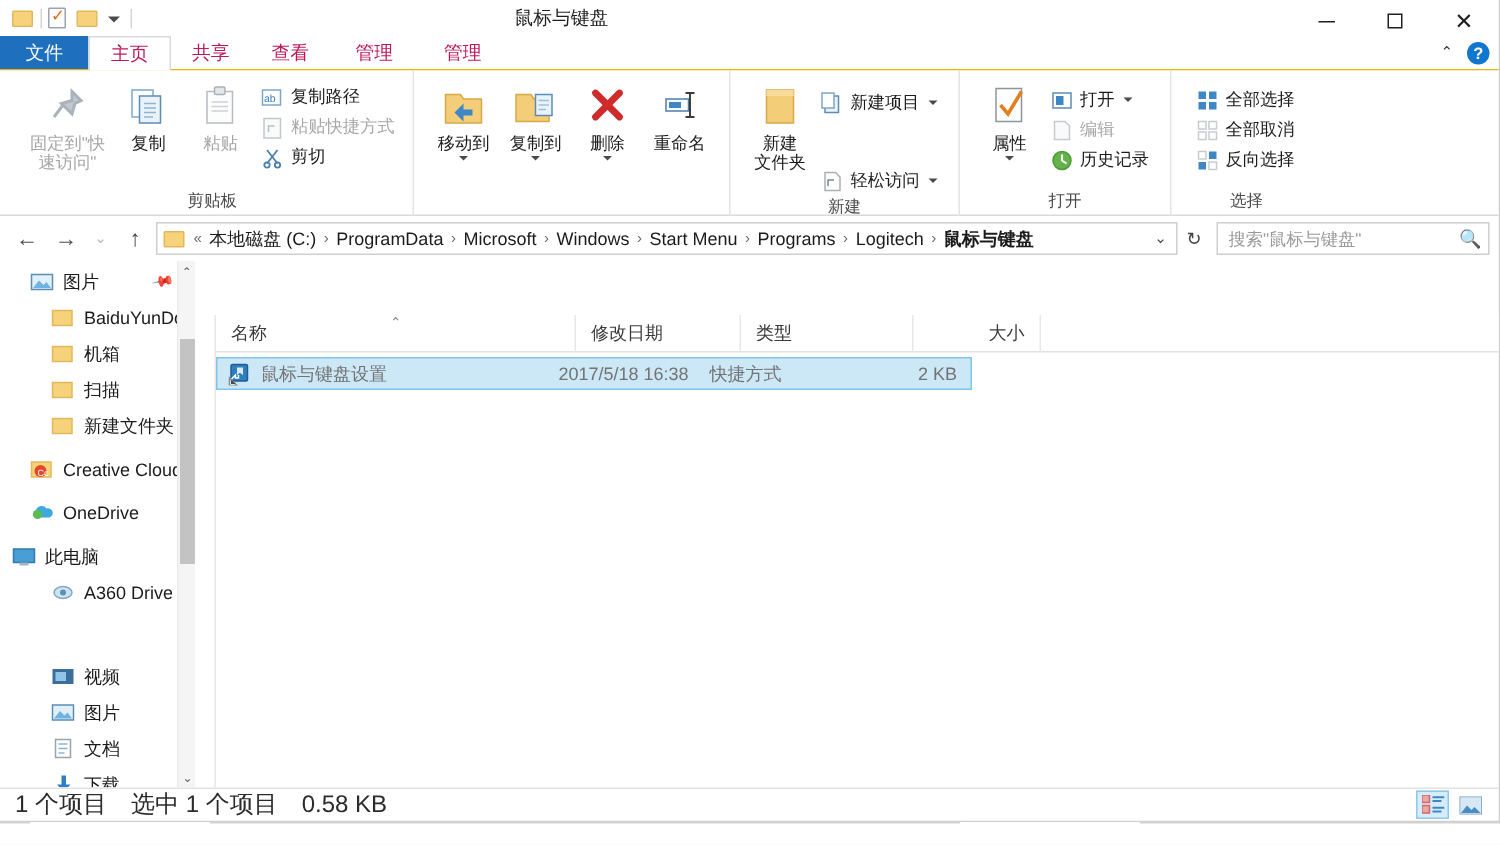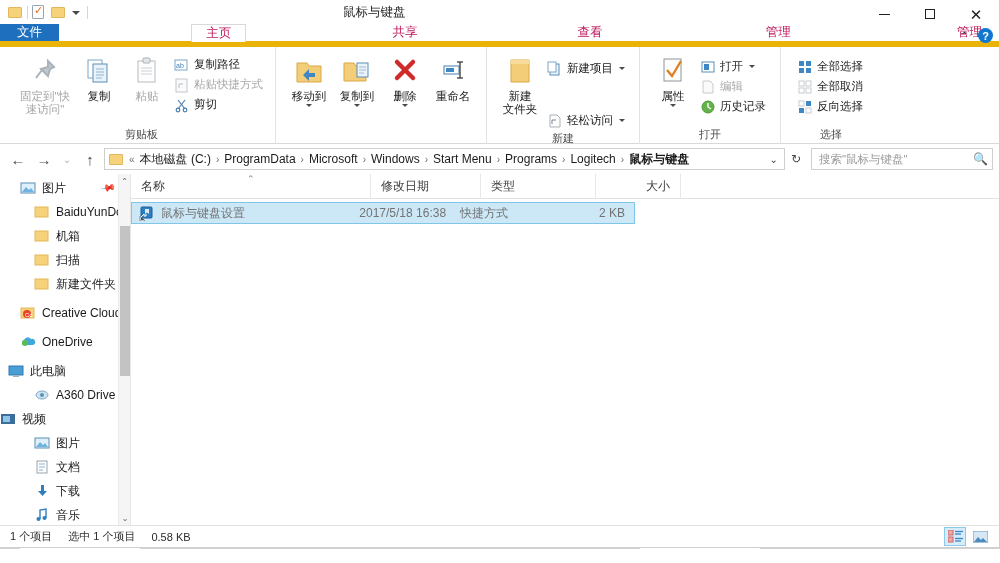--- a/index.html
+++ b/index.html
@@ -83,23 +83,22 @@
     width: 46px; height: 28px; display: flex; align-items: center; justify-content: center;
     color: #202020; font-size: 12px;
   }
   .glyph-min { width: 11px; height: 1px; background: #202020; }
   .glyph-max { width: 10px; height: 10px; border: 1px solid #202020; }
   .glyph-close { font-size: 15px; line-height: 15px; font-weight: 300; }
 
   
   .tabstrip {
     height: 23px; display: flex; align-items: stretch;
-    border-bottom: 6px solid #eab308; background: #ffffff;
+    border-bottom: 1px solid #eab308; background: #ffffff;
     position: relative;
-    justify-content: space-between;
   }
   .tab {
     display: flex; align-items: center; justify-content: center;
     font-size: 12.5px; color: #be185d; padding: 0 14px; white-space: nowrap;
   }
   .tab.file { background: #1f6fbf; color: #ffffff; padding: 0 17px; }
   .tab.active {
     background: #ffffff; border-left: 1px solid #d9d9d9; border-right: 1px solid #d9d9d9;
     border-top: 1px solid #d9d9d9; margin-bottom: -1px;
   }
@@ -191,21 +190,21 @@
   .refresh { font-size: 12px; color: #444; padding: 0 4px; }
   .searchbox {
     width: 182px; height: 22px; border: 1px solid #cfcfcf; background: #ffffff;
     display: flex; align-items: center; padding: 0 4px 0 7px; margin-left: 4px;
     flex: none;
   }
   .searchbox .ph { font-size: 11.5px; color: #9a9a9a; flex: 1; }
   .mag { font-size: 12px; color: #444; }
 
   
-  .body { flex: 1; display: flex; background: #ffffff; min-height: 0; position: relative; }
+  .body { flex: 1; display: flex; background: #ffffff; min-height: 0; position: relative; gap: 13px; }
 
   .navpane {
     width: 130px; background: #ffffff; position: relative;
     font-size: 12px; color: #1b1b1b; overflow: hidden; padding-top: 2px;
   }
   .navitem {
     display: flex; align-items: center; height: 24px; white-space: nowrap;
     padding-right: 4px; position: relative;
   }
   .navitem .nlabel { overflow: hidden; }
@@ -221,21 +220,21 @@
   .nav-scroll .arrow {
     height: 14px; display: flex; align-items: center; justify-content: center;
     font-size: 8px; color: #606060;
   }
   .nav-scroll .arrow.bot { position: absolute; bottom: 0; width: 12px; }
   .nav-scroll .thumb {
     position: absolute; left: 1px; top: 52px; width: 10px; height: 150px; background: #c3c3c3;
   }
 
   .listpane { flex: 1; display: flex; flex-direction: column; min-width: 0;
-              border-left: 1px solid #e6e6e6; }
+              border-left: 1px solid #e6e6e6; margin-top: 36px; }
   .colhead {
     height: 25px; display: flex; align-items: center;
     border-bottom: 1px solid #e2e2e2; background: #ffffff;
     font-size: 12px; color: #3b3b3b; position: relative;
   }
   .col {
     height: 25px; display: flex; align-items: center; padding-left: 10px;
     border-right: 1px solid #e8e8e8; position: relative;
   }
   .col.name { width: 240px; }
@@ -260,21 +259,21 @@
   .cell.date { width: 110px; padding-left: 9px; }
   .cell.type { width: 115px; padding-left: 9px; }
   .cell.size { width: 85px; justify-content: flex-end; padding-right: 9px; }
 
   .shortcut-ico { width: 16px; height: 16px; position: relative; flex: none; }
 
   
   .statusbar {
     height: 22px; border-top: 1px solid #e2e2e2; background: #ffffff;
     display: flex; align-items: center; padding-left: 10px;
-    font-size: 11px; color: #2b2b2b; gap: 16px; position: relative;
+    font-size: 16px; color: #2b2b2b; gap: 16px; position: relative;
   }
   .viewbtns { position: absolute; right: 8px; top: 1px; display: flex; gap: 3px; }
   .viewbtn {
     width: 22px; height: 19px; display: flex; align-items: center; justify-content: center;
   }
   .viewbtn.active { background: #d5ecfa; border: 1px solid #8fc9e8; }
 
   
   .sheet-edge {
     position: absolute; left: 0; top: 548px; width: 1000px; height: 15px;
@@ -719,21 +718,21 @@
         </div>
         <div class="navitem" style="padding-left:34px;">
           <span class="nicon">
             <svg width="16" height="16" viewBox="0 0 16 16">
                 <ellipse cx="8" cy="8" rx="6" ry="4" fill="#cfe3ef" stroke="#7fa9c4"></ellipse>
                 <circle cx="8" cy="8" r="2" fill="#5b93b8"></circle>
               </svg>
           </span>
           <span class="nlabel">A360 Drive</span>
         </div>
-        <div class="navitem" style="">
+        <div class="navitem" style="padding-left:34px;margin-top:32px;">
           <span class="nicon">
             <svg width="16" height="16" viewBox="0 0 16 16">
                 <rect x="1" y="3" width="14" height="10" fill="#3c6e9c"></rect>
                 <rect x="3" y="5" width="7" height="6" fill="#8fc5e8"></rect>
               </svg>
           </span>
           <span class="nlabel">视频</span>
         </div>
         <div class="navitem" style="padding-left:34px;">
           <span class="nicon">

